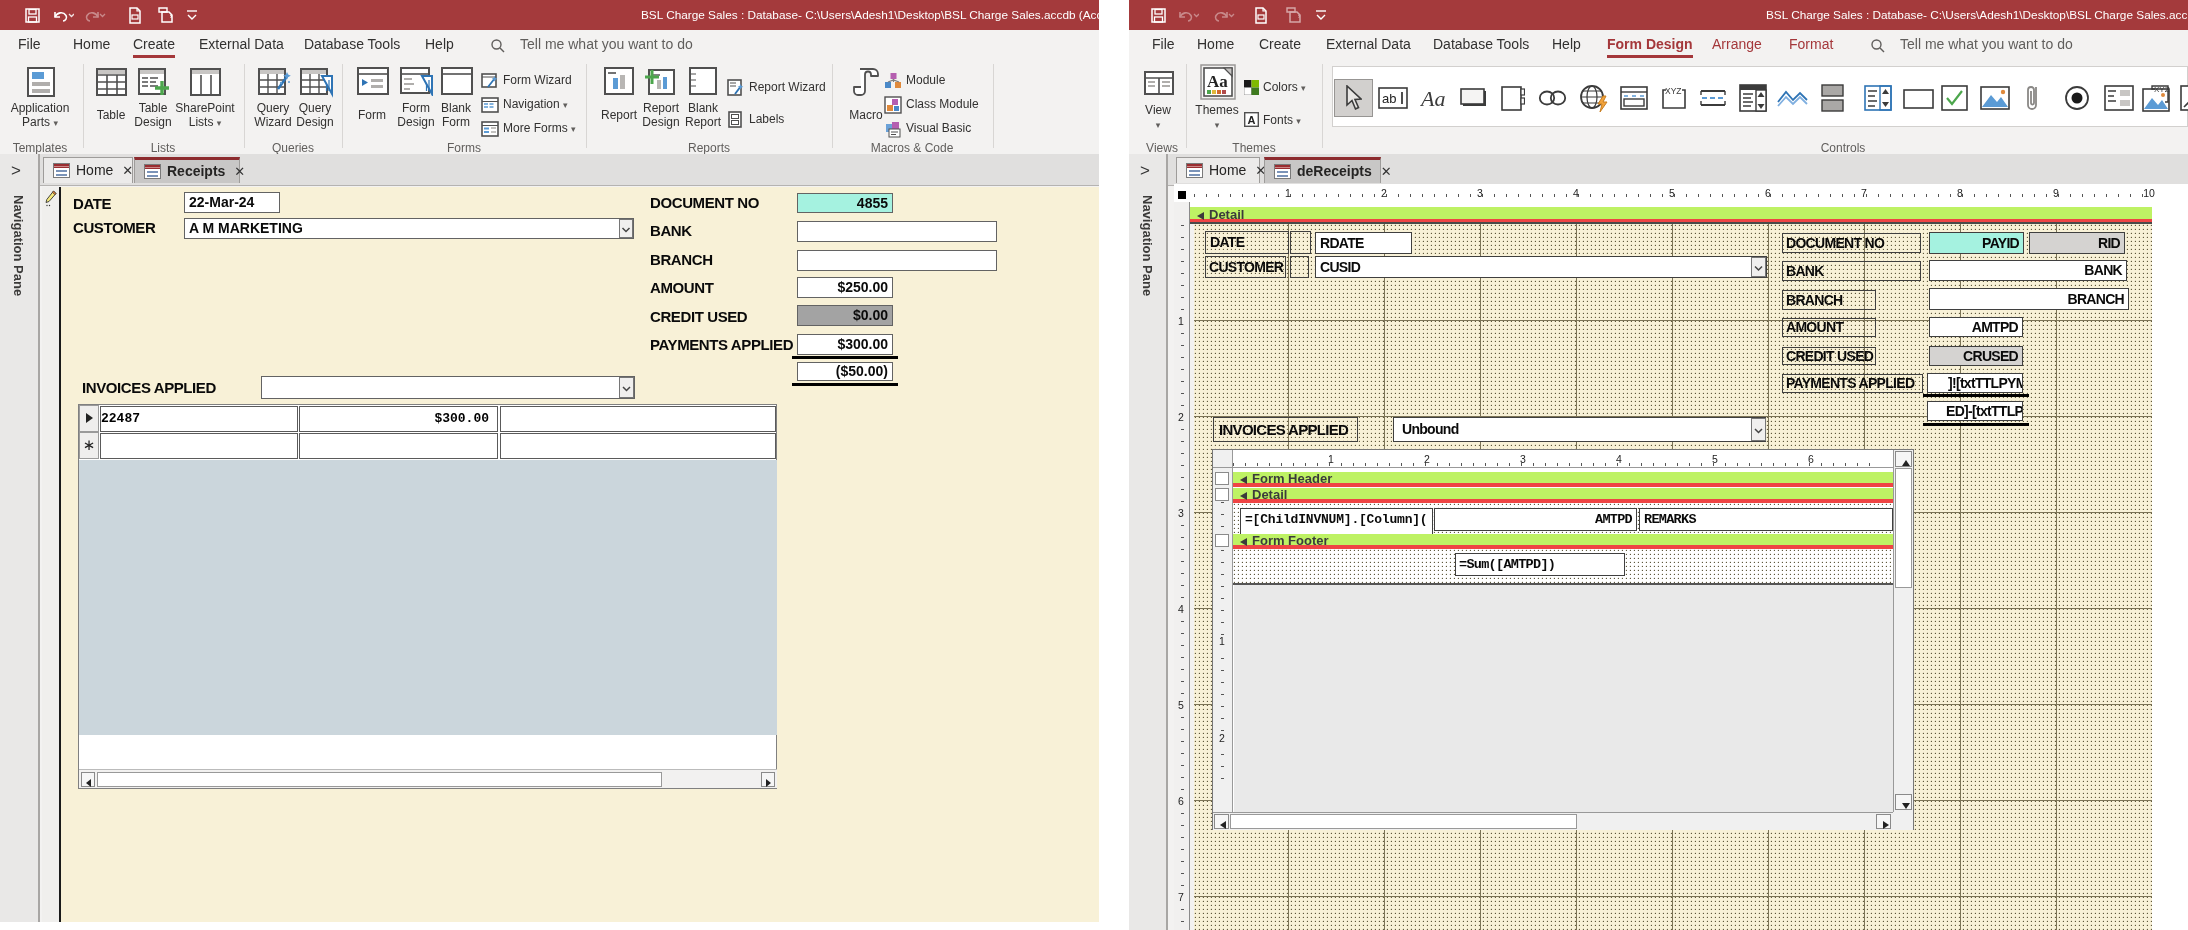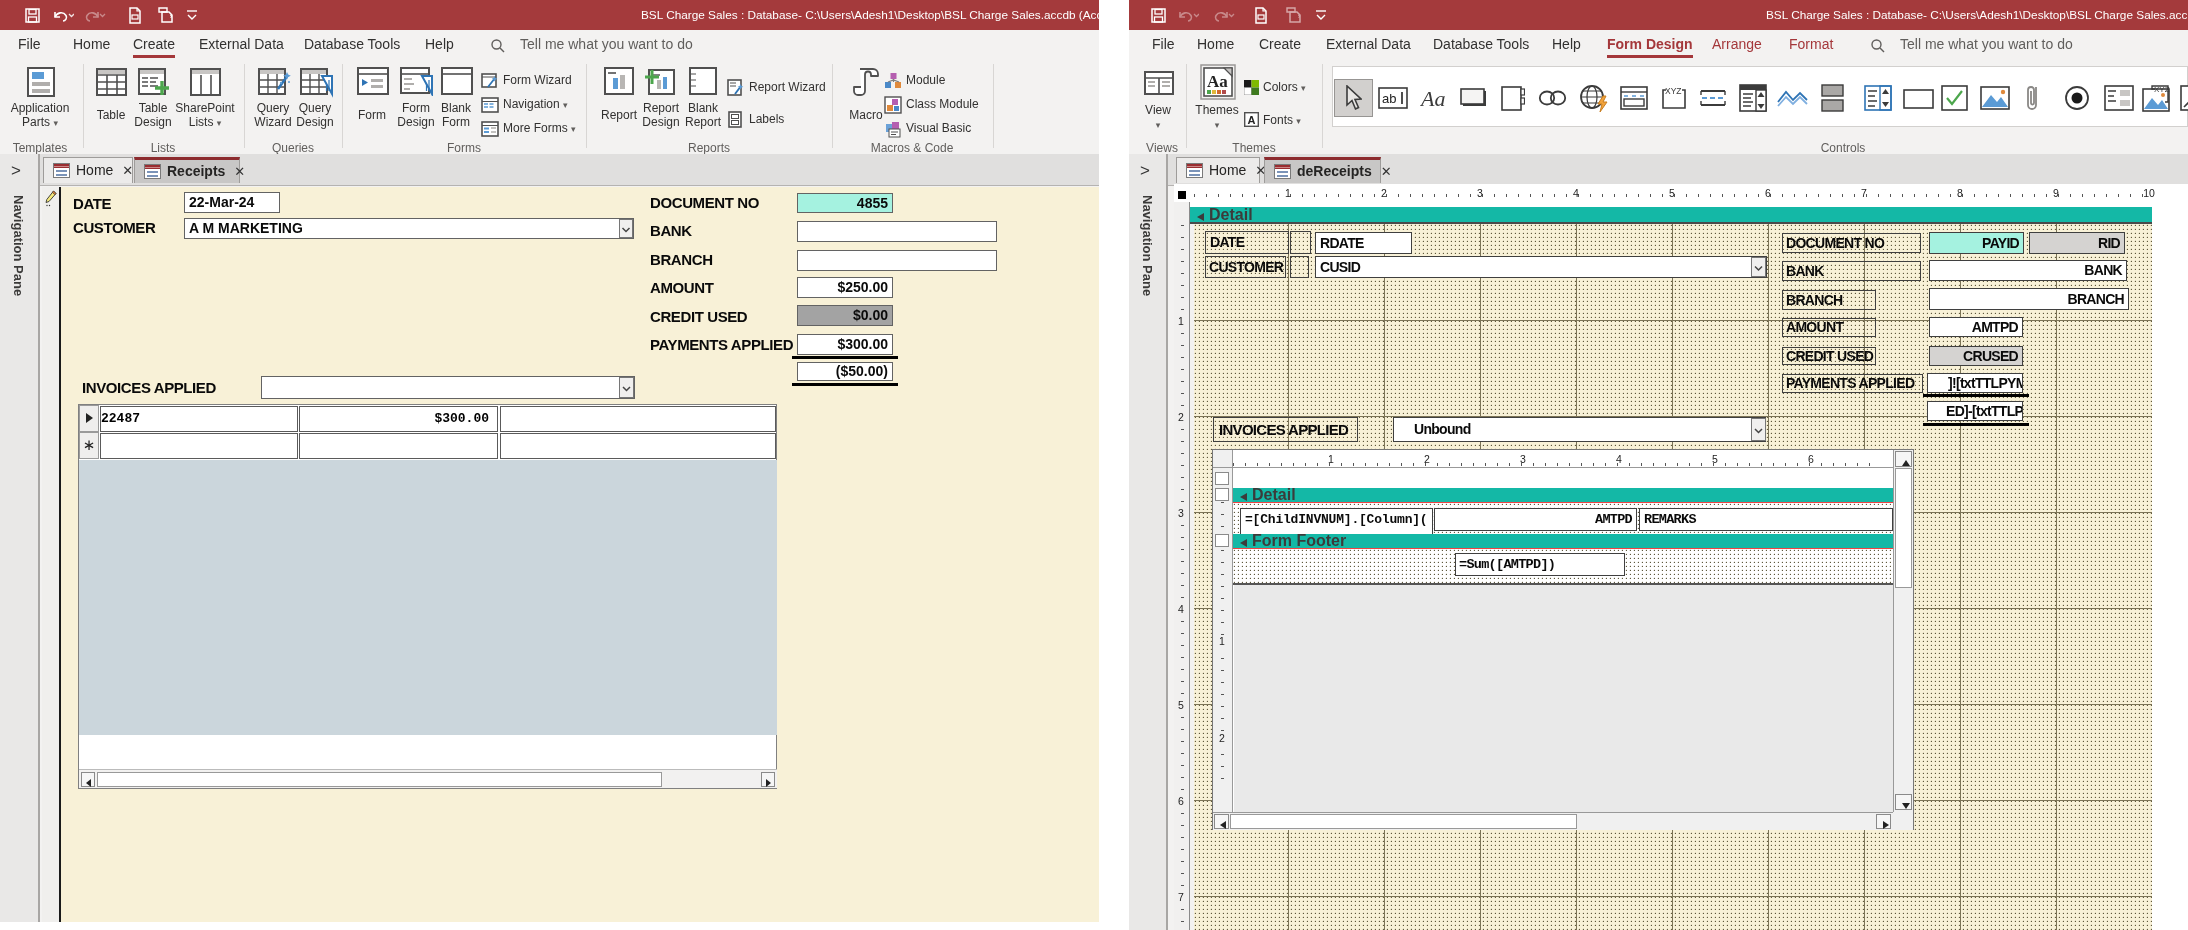--- a/index.html
+++ b/index.html
@@ -19,21 +19,21 @@
 .tab.act{background:#C8C7C6;border-top:3px solid #8C2B2E;font-weight:bold;line-height:22px}
 .tx{position:absolute;background:#fff;border:1px solid #636363;font-weight:bold;font-size:14px;color:#0a0a0a;white-space:nowrap;overflow:hidden}
 .lb{position:absolute;font-weight:bold;color:#0a0a0a;font-size:15px;letter-spacing:-0.4px;white-space:nowrap}
 .r{text-align:right;padding-right:4px}.lft{padding-left:4px}
 .dd{position:absolute;background:#F0EFEE;border:1px solid #767676;}
 .dd svg{display:block;margin:auto}
 .mn{font-family:"Liberation Mono",monospace;font-weight:bold;font-size:13px}
 .dots{background-image:radial-gradient(circle at 1.2px 1.2px,rgba(88,81,52,0.95) 0.55px,transparent 0.8px);background-size:4px 4px}
 .dl{position:absolute;border:1px solid #3f3f3f;font-weight:bold;font-size:14px;letter-spacing:-0.7px;color:#0a0a0a;white-space:nowrap;overflow:hidden}
 .dtx{position:absolute;background:#fff;border:1px solid #3f3f3f;font-weight:bold;font-size:14px;letter-spacing:-0.7px;color:#0a0a0a;white-space:nowrap;overflow:hidden}
-.secbar{position:absolute;background:#14b8a6;border-bottom:1px solid #ef4444;font-size:16px;font-weight:bold;color:#3b3b3b}
+.secbar{position:absolute;background:#bef264;border-bottom:4px solid #ef4444;font-size:13px;font-weight:bold;color:#3b3b3b}
 .sarr{display:inline-block;width:0;height:0;border-top:5px solid transparent;border-bottom:5px solid transparent;border-right:8px solid #3b3b3b;margin:0 5px 0 7px;vertical-align:-1px}
 .num{position:absolute;font-size:10.5px;color:#222;transform:translate(-50%,-50%)}
 .sb{position:absolute;background:#F0F0F0;border:1px solid #8a8a8a}
 .sbtn{position:absolute;background:#F6F6F6;border:1px solid #8a8a8a;text-align:center}
 .tri{display:inline-block;width:0;height:0}
 .tabico{display:inline-block;width:17px;height:15px;margin:0 6px -3px 9px;border:1px solid #7a7a7a;background:linear-gradient(#9A2E31 0 2px,#C88 2px 3px,#9A2E31 3px 4px,#fff 4px),#fff;position:relative}
 .tabico::after{content:"";position:absolute;left:2px;top:6px;width:11px;height:7px;background:repeating-linear-gradient(#7A93B8 0 2px,#fff 2px 4px)}
 .tx-x{margin-left:9px;font-size:13px;color:#333;font-weight:normal}
 .tab.act .tx-x{font-weight:normal}
 </style></head>
@@ -600,21 +600,21 @@
   <div class="dl" style="left:653px;top:318px;width:94px;height:19px;line-height:17px;padding-left:3px">AMOUNT</div>
   <div class="dtx r" style="left:800px;top:317px;width:94px;height:20px;line-height:18px">AMTPD</div>
   <div class="dl" style="left:653px;top:347px;width:94px;height:18px;line-height:16px;padding-left:3px">CREDIT USED</div>
   <div class="dtx r" style="left:800px;top:346px;width:94px;height:20px;line-height:18px;background:#D5D3D1">CRUSED</div>
   <div class="dl" style="left:653px;top:374px;width:141px;height:19px;line-height:17px;padding-left:3px">PAYMENTS APPLIED</div>
   <div class="dtx" style="left:798px;top:373px;width:96px;height:20px;line-height:18px;padding-left:20px">]![txtTTLPYMT]</div>
   <div class="a" style="left:794px;top:394px;width:106px;height:3px;background:#000"></div>
   <div class="dtx" style="left:798px;top:401px;width:96px;height:20px;line-height:18px;padding-left:18px">ED]-[txtTTLPA]</div>
   <div class="a" style="left:794px;top:423px;width:106px;height:3px;background:#000"></div>
   <div class="dl" style="left:84px;top:417px;width:145px;height:25px;line-height:23px;padding-left:5px;font-size:15px">INVOICES APPLIED</div>
-  <div class="dtx" style="left:264px;top:417px;width:373px;height:25px;line-height:23px;padding-left:20px">Unbound</div>
+  <div class="dtx" style="left:264px;top:417px;width:373px;height:25px;line-height:23px;padding-left:8px">Unbound</div>
   <div class="dd" style="left:622px;top:418px;width:15px;height:23px">
         <svg width="13" height="23" viewBox="0 0 13 23">
           <path d="M3 10 l3.5 3.5 3.5 -3.5" fill="none" stroke="#444" stroke-width="1.5"></path>
         </svg>
       </div>
 
   <div class="a" style="left:83px;top:449px;width:702px;height:381px;background:#fff;border:1px solid #777">
     <div class="a" style="left:0;top:0;width:20px;height:18px;background:#F0F0F0;border-right:1px solid #999;border-bottom:1px solid #999"></div>
     <div class="a" style="left:20px;top:13px;width:640px;height:3px;background-image:repeating-linear-gradient(90deg,#555 0 1px,transparent 1px 12px)"></div>
     <div class="num" style="left:118px;top:9px">1</div>
@@ -624,20 +624,21 @@
         <div class="num" style="left:502px;top:9px">5</div>
         <div class="num" style="left:598px;top:9px">6</div>
     <div class="a" style="left:20px;top:17px;width:660px;height:1px;background:#999"></div>
     <div class="a" style="left:0;top:18px;width:20px;height:344px;background:#F0F0F0;border-right:1px solid #999"></div>
     <div class="a" style="left:8px;top:40px;width:3px;height:300px;background-image:repeating-linear-gradient(180deg,#555 0 1px,transparent 1px 12px)"></div>
     <div class="num" style="left:9px;top:191px;background:#F0F0F0">1</div>
         <div class="num" style="left:9px;top:288px;background:#F0F0F0">2</div>
     <div class="sb" style="left:2px;top:22px;width:14px;height:13px;background:#fff"></div>
     <div class="sb" style="left:2px;top:38px;width:14px;height:13px;background:#fff"></div>
     <div class="sb" style="left:2px;top:84px;width:14px;height:13px;background:#fff"></div>
+    <div class="secbar" style="left:20px;top:22px;width:660px;height:15px;line-height:14px"><span class="sarr" style="border-top-width:4px;border-bottom-width:4px;border-right-width:7px"></span>Form Header</div>
     <div class="secbar" style="left:20px;top:38px;width:660px;height:15px;line-height:14px"><span class="sarr" style="border-top-width:4px;border-bottom-width:4px;border-right-width:7px"></span>Detail</div>
     <div class="a dots" style="left:20px;top:53px;width:660px;height:30px"></div>
     <div class="dtx mn" style="left:27px;top:58px;width:193px;height:35px;line-height:21px;padding-left:4px;font-size:13px;letter-spacing:-0.2px">=[ChildINVNUM].[Column](</div>
     <div class="dtx mn" style="left:221px;top:58px;width:203px;height:23px;line-height:21px;text-align:right;padding-right:4px;font-size:13.5px">AMTPD</div>
     <div class="dtx mn" style="left:426px;top:58px;width:254px;height:23px;line-height:21px;padding-left:4px;font-size:13.5px">REMARKS</div>
     <div class="secbar" style="left:20px;top:84px;width:660px;height:15px;line-height:14px"><span class="sarr" style="border-top-width:4px;border-bottom-width:4px;border-right-width:7px"></span>Form Footer</div>
     <div class="a dots" style="left:20px;top:99px;width:660px;height:34px"></div>
     <div class="a" style="left:118px;top:99px;width:2px;height:34px;background:#fff"></div>
         <div class="a" style="left:214px;top:99px;width:2px;height:34px;background:#fff"></div>
         <div class="a" style="left:310px;top:99px;width:2px;height:34px;background:#fff"></div>

